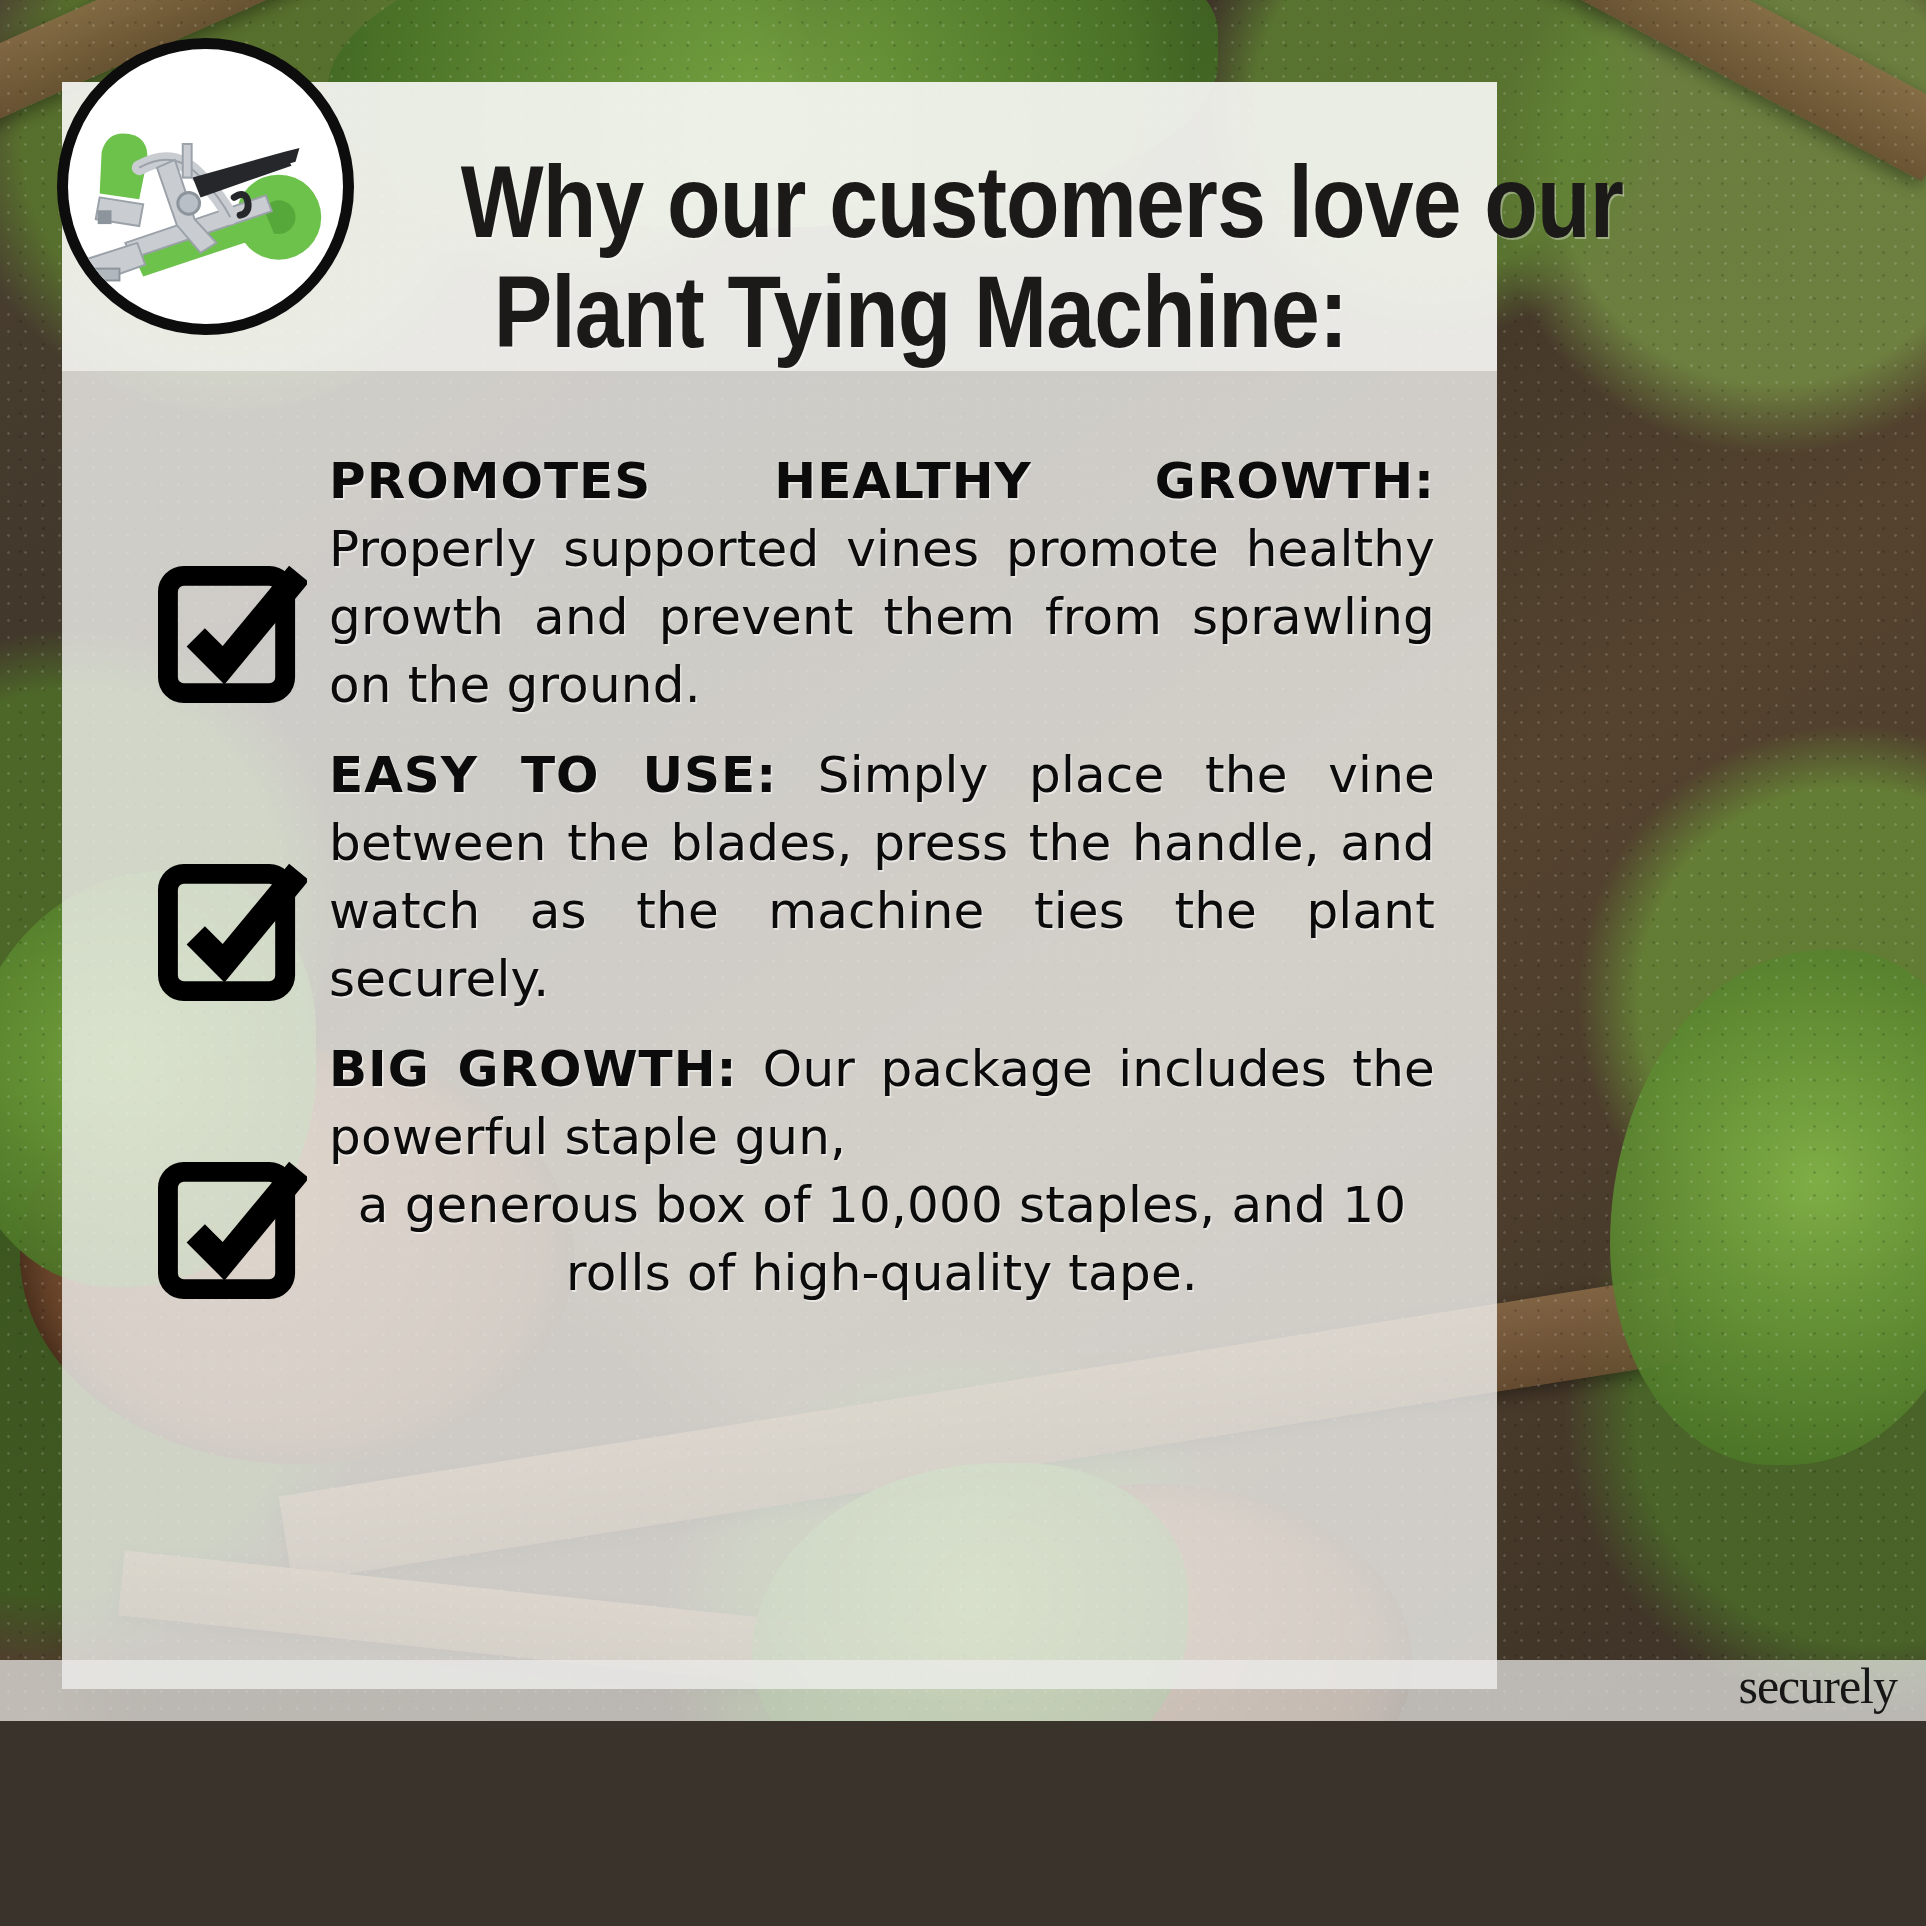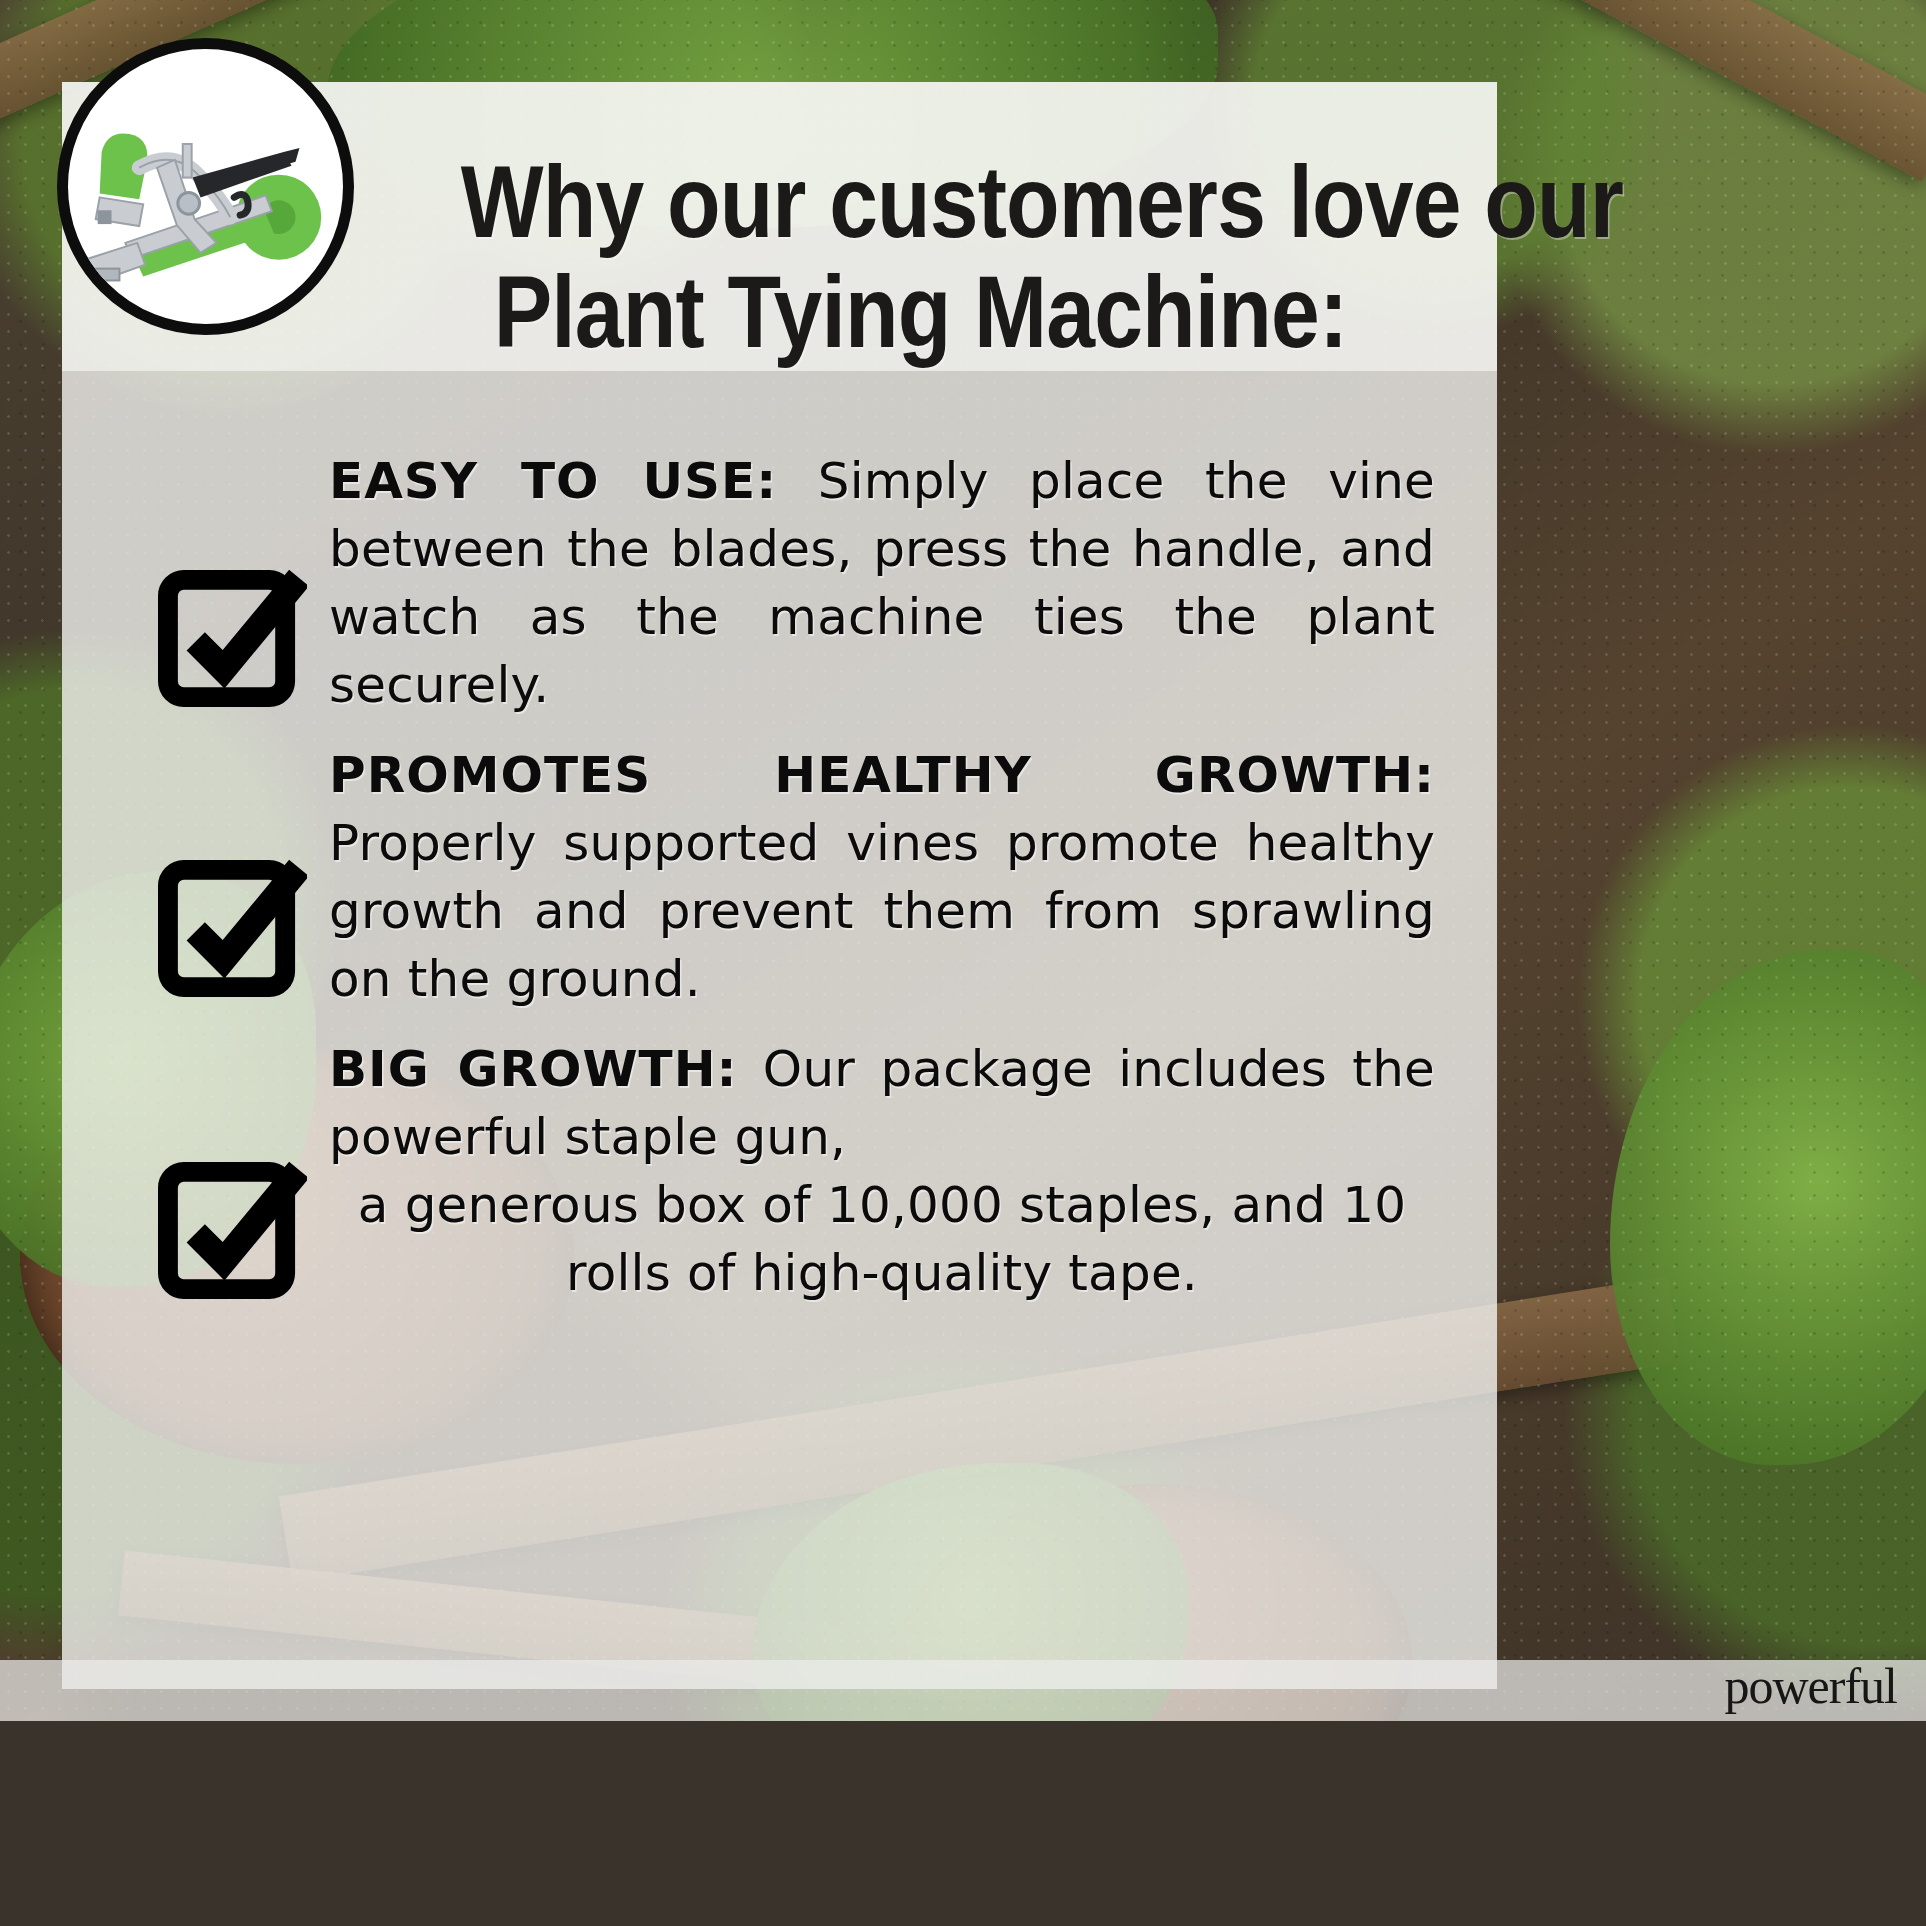--- a/index.html
+++ b/index.html
@@ -174,49 +174,49 @@
     </svg>
   </div>
 
   <div class="title">
     <span class="tl">Why our customers love our</span>
     <span class="tl">Plant Tying Machine:</span>
   </div>
 
   <div class="bullets">
 
+    <div class="bullet b2">
+      <span class="chk">
+        <svg width="149" height="149" viewBox="0 0 150 150">
+          <rect x="10" y="22" width="118" height="118" rx="16" ry="16" fill="none" stroke="#000000" stroke-width="20"></rect>
+          <path d="M38 84 L66 112 L142 20" fill="none" stroke="#000000" stroke-width="26" stroke-linejoin="miter" stroke-linecap="butt"></path>
+        </svg>
+      </span>
+      <div class="btext"><b>PROMOTES HEALTHY GROWTH:</b><span> Properly supported vines promote healthy growth and prevent them from sprawling on the ground.</span></div>
+    </div>
+
     <div class="bullet b1">
       <span class="chk">
         <svg width="149" height="149" viewBox="0 0 150 150">
           <rect x="10" y="22" width="118" height="118" rx="16" ry="16" fill="none" stroke="#000000" stroke-width="20"></rect>
           <path d="M38 84 L66 112 L142 20" fill="none" stroke="#000000" stroke-width="26" stroke-linejoin="miter" stroke-linecap="butt"></path>
         </svg>
       </span>
       <div class="btext"><b>EASY TO USE:</b><span> Simply place the vine between the blades, press the handle, and watch as the machine ties the plant securely.</span></div>
     </div>
 
-    <div class="bullet b2">
-      <span class="chk">
-        <svg width="149" height="149" viewBox="0 0 150 150">
-          <rect x="10" y="22" width="118" height="118" rx="16" ry="16" fill="none" stroke="#000000" stroke-width="20"></rect>
-          <path d="M38 84 L66 112 L142 20" fill="none" stroke="#000000" stroke-width="26" stroke-linejoin="miter" stroke-linecap="butt"></path>
-        </svg>
-      </span>
-      <div class="btext"><b>PROMOTES HEALTHY GROWTH:</b><span> Properly supported vines promote healthy growth and prevent them from sprawling on the ground.</span></div>
-    </div>
-
     <div class="bullet b3">
       <span class="chk">
         <svg width="149" height="149" viewBox="0 0 150 150">
           <rect x="10" y="22" width="118" height="118" rx="16" ry="16" fill="none" stroke="#000000" stroke-width="20"></rect>
           <path d="M38 84 L66 112 L142 20" fill="none" stroke="#000000" stroke-width="26" stroke-linejoin="miter" stroke-linecap="butt"></path>
         </svg>
       </span>
       <div class="btext"><b>BIG GROWTH:</b><span> Our package includes the powerful staple gun,</span><span class="nojust">a generous box of 10,000 staples, and 10 rolls of high-quality tape.</span></div>
     </div>
 
   </div>
 
   <div class="bottom-band"></div>
-  <div class="brand">powerful</div>
+  <div class="brand">securely</div>
 
 </div>
 
 
 </body></html>

